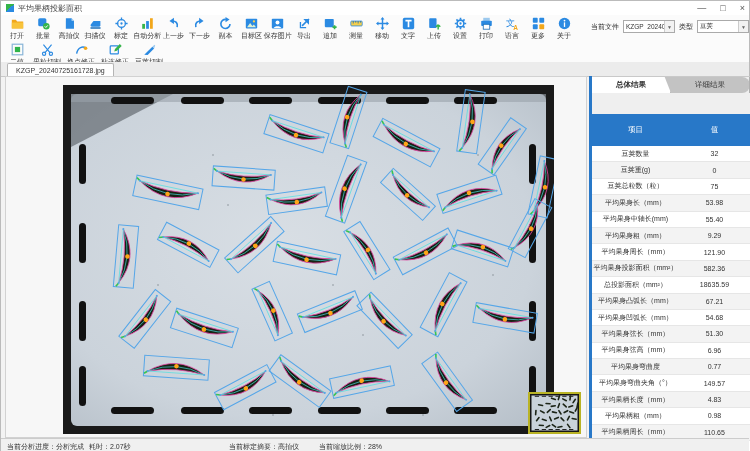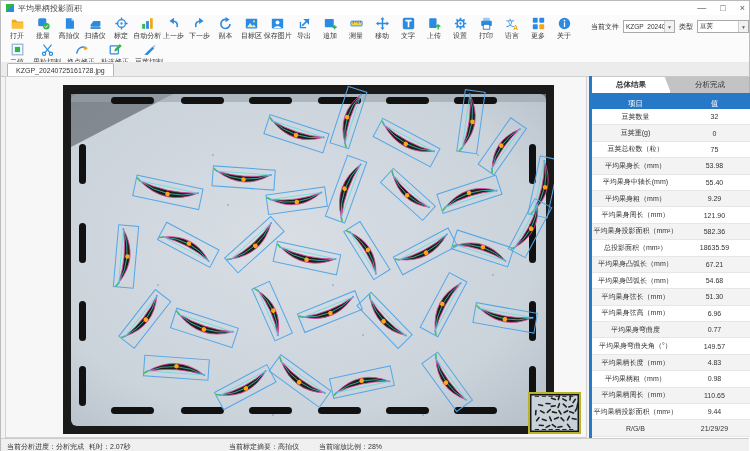--- a/index.html
+++ b/index.html
@@ -33,24 +33,24 @@
 
   
   #viewer{position:absolute;left:4px;top:75px;width:582px;height:362px;background:#f7f7f7;border:1px solid #d2d2d2;box-sizing:border-box;}
   #photo{position:absolute;left:62px;top:84px;width:491px;height:349px;}
   #thumb{position:absolute;left:527px;top:391px;width:53px;height:42px;border:2px solid #b9b325;background:#c6cfd8;box-sizing:border-box;}
   #thumb svg{display:block;}
 
   
   #splitter{position:absolute;left:588px;top:75px;width:3px;height:362px;background:#2878c8;}
   #rpanel{position:absolute;left:591px;top:75px;width:159px;height:362px;background:#efefef;box-sizing:border-box;border:1px solid #c9c9c9;border-left:none;}
-  #rtabs{display:flex;height:16px;background:#c3c3c3;}
+  #rtabs{display:flex;height:16px;background:#c3c3c3;border-radius:8px;}
   .rtab{flex:1;display:flex;align-items:center;justify-content:center;font-size:7.5px;color:#333;cursor:default;border-right:1px solid #b0b0b0;}
   .rtab.active{background:#fff;font-weight:bold;clip-path:polygon(0 0,92% 0,100% 100%,0 100%);}
-  #thead{display:flex;height:16px;background:#2878c8;color:#fff;font-size:7.5px;align-items:flex-end;}
+  #thead{display:flex;height:32px;background:#2878c8;color:#fff;font-size:7.5px;align-items:center;margin-top:21px;}
   #thead .c1{width:55%;text-align:center;}
   #thead .c2{width:45%;text-align:center;}
   #tbody .trow{display:flex;height:15.4px;align-items:center;background:#fff;border-bottom:1px solid #e6e6e6;font-size:7px;color:#333;}
   #tbody .trow:nth-child(even){background:#f3f3f3;}
   #tbody .c1{width:55%;text-align:center;white-space:nowrap;overflow:hidden;}
   #tbody .c2{width:45%;text-align:center;white-space:nowrap;}
 
   
   #statusbar{position:absolute;left:0;top:437px;width:100%;height:14px;background:#f0f0f0;border-top:1px solid #ccc;font-size:7px;color:#333;}
   #statusbar span{position:absolute;top:3px;white-space:nowrap;}
@@ -774,21 +774,21 @@
         <g transform="translate(38.72097759674134,32.01146131805158) rotate(54)">
           <rect x="-2.8" y="-0.8" width="5.6" height="1.6" rx="0.8" fill="#1c2416"></rect>
         </g>
       </svg>
     </div>
 
   <div id="splitter"></div>
   <div id="rpanel">
     <div id="rtabs">
       <div class="rtab active">总体结果</div>
-      <div class="rtab">分析完成</div>
+      <div class="rtab">详细结果</div>
     </div>
     <div id="thead">
       <div class="c1">项目</div>
       <div class="c2">值</div>
     </div>
     <div id="tbody">
         <div class="trow">
           <div class="c1">豆荚数量</div>
           <div class="c2">32</div>
         </div>

